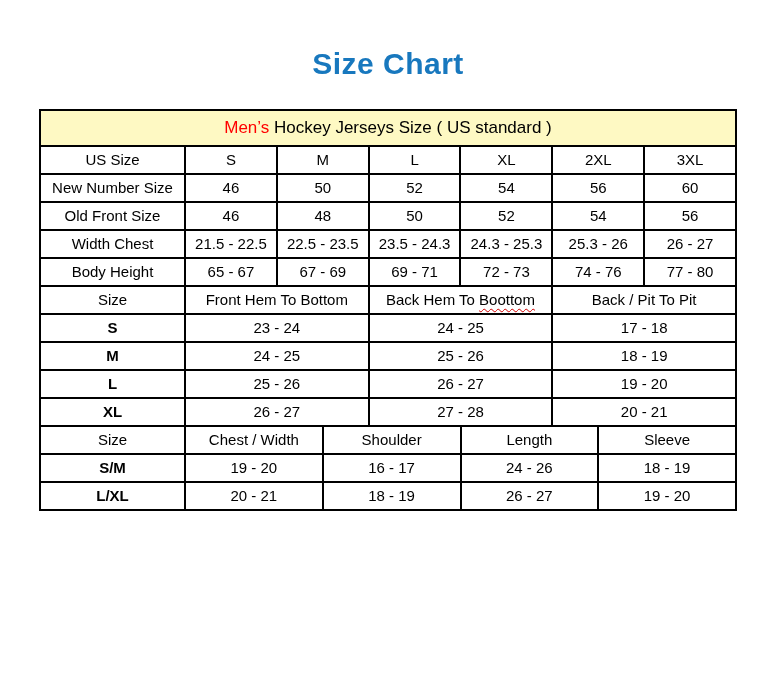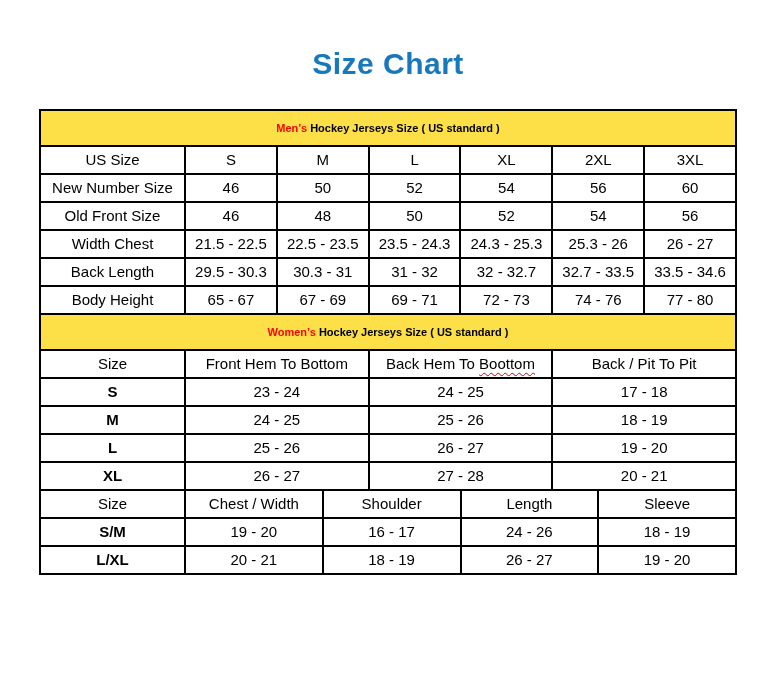--- a/index.html
+++ b/index.html
@@ -42,24 +42,24 @@
     text-align: center;
     vertical-align: middle;
     padding: 0;
     height: 26px;
     font-size: 15px;
     color: #000000;
     overflow: hidden;
     white-space: nowrap;
   }
   .tbl td.band-cell {
-    background: #fde047;
+    background: #fef9c3;
     height: 34px;
-    font-size: 11px;
-    font-weight: bold;
+    font-size: 17px;
+    font-weight: normal;
   }
   .band-cell .hl {
     color: #FF0000;
   }
   .tbl th {
     font-weight: normal;
   }
   td.lbl {
     font-weight: normal;
   }
@@ -128,52 +128,40 @@
         <tr>
           <td class="lbl">Width Chest</td>
           <td>21.5 - 22.5</td>
           <td>22.5 - 23.5</td>
           <td>23.5 - 24.3</td>
           <td>24.3 - 25.3</td>
           <td>25.3 - 26</td>
           <td>26 - 27</td>
         </tr>
         <tr>
-          <td class="lbl">Back Length</td>
-          <td>29.5 - 30.3</td>
-          <td>30.3 - 31</td>
-          <td>31 - 32</td>
-          <td>32 - 32.7</td>
-          <td>32.7 - 33.5</td>
-          <td>33.5 - 34.6</td>
-        </tr>
-        <tr>
           <td class="lbl">Body Height</td>
           <td>65 - 67</td>
           <td>67 - 69</td>
           <td>69 - 71</td>
           <td>72 - 73</td>
           <td>74 - 76</td>
           <td>77 - 80</td>
         </tr>
       </tbody>
     </table>
 
     <table class="tbl">
       <colgroup>
         <col class="c-label">
           <col>
           <col>
           <col>
       </colgroup>
       <tbody>
         <tr>
-          <td class="band-cell" colspan="4"><span class="hl">Women’s</span><span> Hockey Jerseys Size ( US standard )</span></td>
-        </tr>
-        <tr>
           <th>Size</th>
           <th>Front Hem To Bottom</th>
           <th><span>Back Hem To </span><span class="wavy">Boottom</span></th>
           <th>Back / Pit To Pit</th>
         </tr>
         <tr>
           <td class="lblb">S</td>
           <td>23 - 24</td>
           <td>24 - 25</td>
           <td>17 - 18</td>

